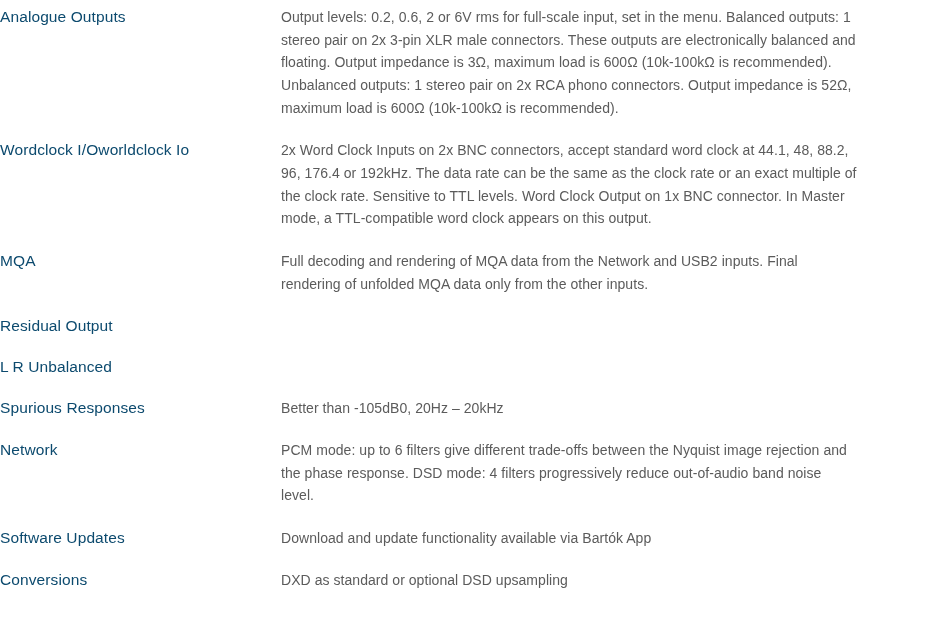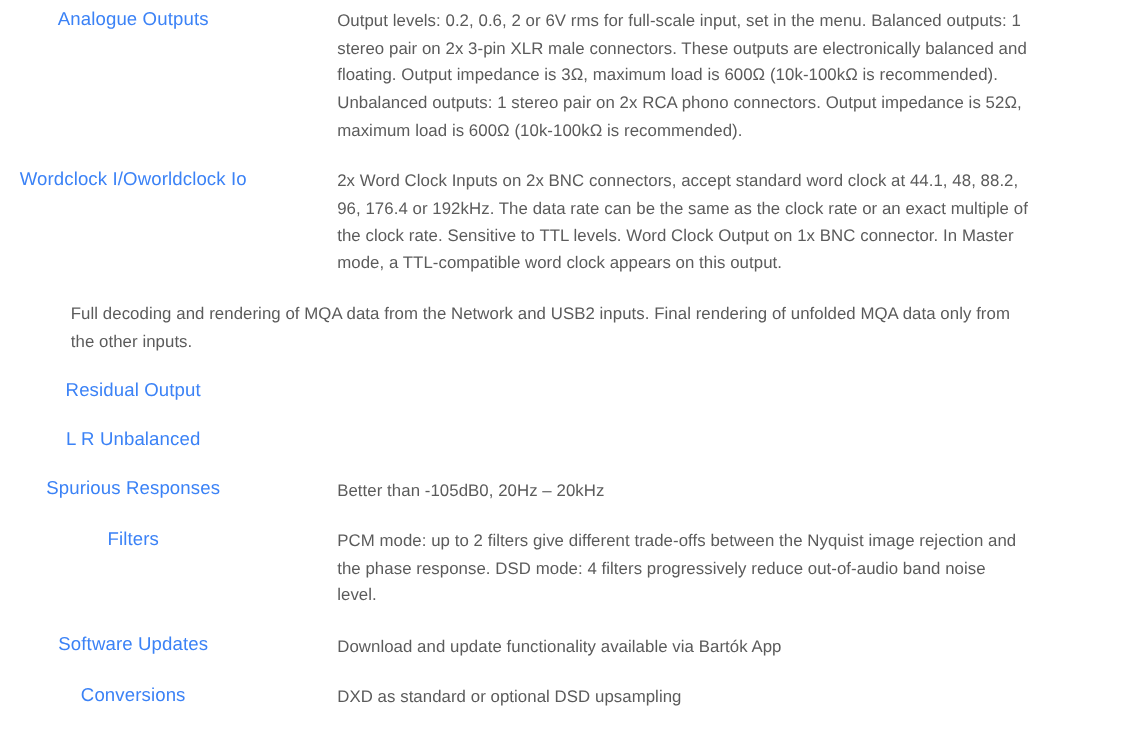--- a/index.html
+++ b/index.html
@@ -20,25 +20,25 @@
     box-sizing: border-box;
   }
   .spec-row {
     display: flex;
     align-items: flex-start;
     margin-bottom: 20px;
   }
   .spec-label {
     width: 222px;
     flex: 0 0 222px;
-    text-align: center;
+    text-align: left;
     padding-right: 0;
     font-size: 15.5px;
     line-height: 1.42;
-    color: #3b82f6;
+    color: #0c4a6e;
     font-weight: 400;
     letter-spacing: 0.1px;
   }
   .spec-value {
     flex: 1 1 auto;
     padding-left: 59px;
     padding-right: 92px;
     font-size: 14px;
     line-height: 1.62;
     color: #5b5b5b;
@@ -57,39 +57,40 @@
     <div class="spec-label">Analogue Outputs</div>
     <div class="spec-value">Output levels: 0.2, 0.6, 2 or 6V rms for full-scale input, set in the menu. Balanced outputs: 1 stereo pair on 2x 3-pin XLR male connectors. These outputs are electronically balanced and floating. Output impedance is 3Ω, maximum load is 600Ω (10k-100kΩ is recommended). Unbalanced outputs: 1 stereo pair on 2x RCA phono connectors. Output impedance is 52Ω, maximum load is 600Ω (10k-100kΩ is recommended).</div>
   </div>
 
   <div class="spec-row">
     <div class="spec-label">Wordclock I/Oworldclock Io</div>
     <div class="spec-value">2x Word Clock Inputs on 2x BNC connectors, accept standard word clock at 44.1, 48, 88.2, 96, 176.4 or 192kHz. The data rate can be the same as the clock rate or an exact multiple of the clock rate. Sensitive to TTL levels. Word Clock Output on 1x BNC connector. In Master mode, a TTL-compatible word clock appears on this output.</div>
   </div>
 
   <div class="spec-row">
+    <div class="spec-label">MQA</div>
     <div class="spec-value">Full decoding and rendering of MQA data from the Network and USB2 inputs. Final rendering of unfolded MQA data only from the other inputs.</div>
   </div>
 
   <div class="spec-row tight">
     <div class="spec-label">Residual Output</div>
   </div>
 
   <div class="spec-row tight">
     <div class="spec-label">L R Unbalanced</div>
   </div>
 
   <div class="spec-row tight">
     <div class="spec-label">Spurious Responses</div>
     <div class="spec-value">Better than -105dB0, 20Hz – 20kHz</div>
   </div>
 
   <div class="spec-row">
-    <div class="spec-label">Filters</div>
-    <div class="spec-value">PCM mode: up to 2 filters give different trade-offs between the Nyquist image rejection and the phase response. DSD mode: 4 filters progressively reduce out-of-audio band noise level.</div>
+    <div class="spec-label">Network</div>
+    <div class="spec-value">PCM mode: up to 6 filters give different trade-offs between the Nyquist image rejection and the phase response. DSD mode: 4 filters progressively reduce out-of-audio band noise level.</div>
   </div>
 
   <div class="spec-row tight">
     <div class="spec-label">Software Updates</div>
     <div class="spec-value">Download and update functionality available via Bartók App</div>
   </div>
 
   <div class="spec-row tight">
     <div class="spec-label">Conversions</div>
     <div class="spec-value">DXD as standard or optional DSD upsampling</div>

